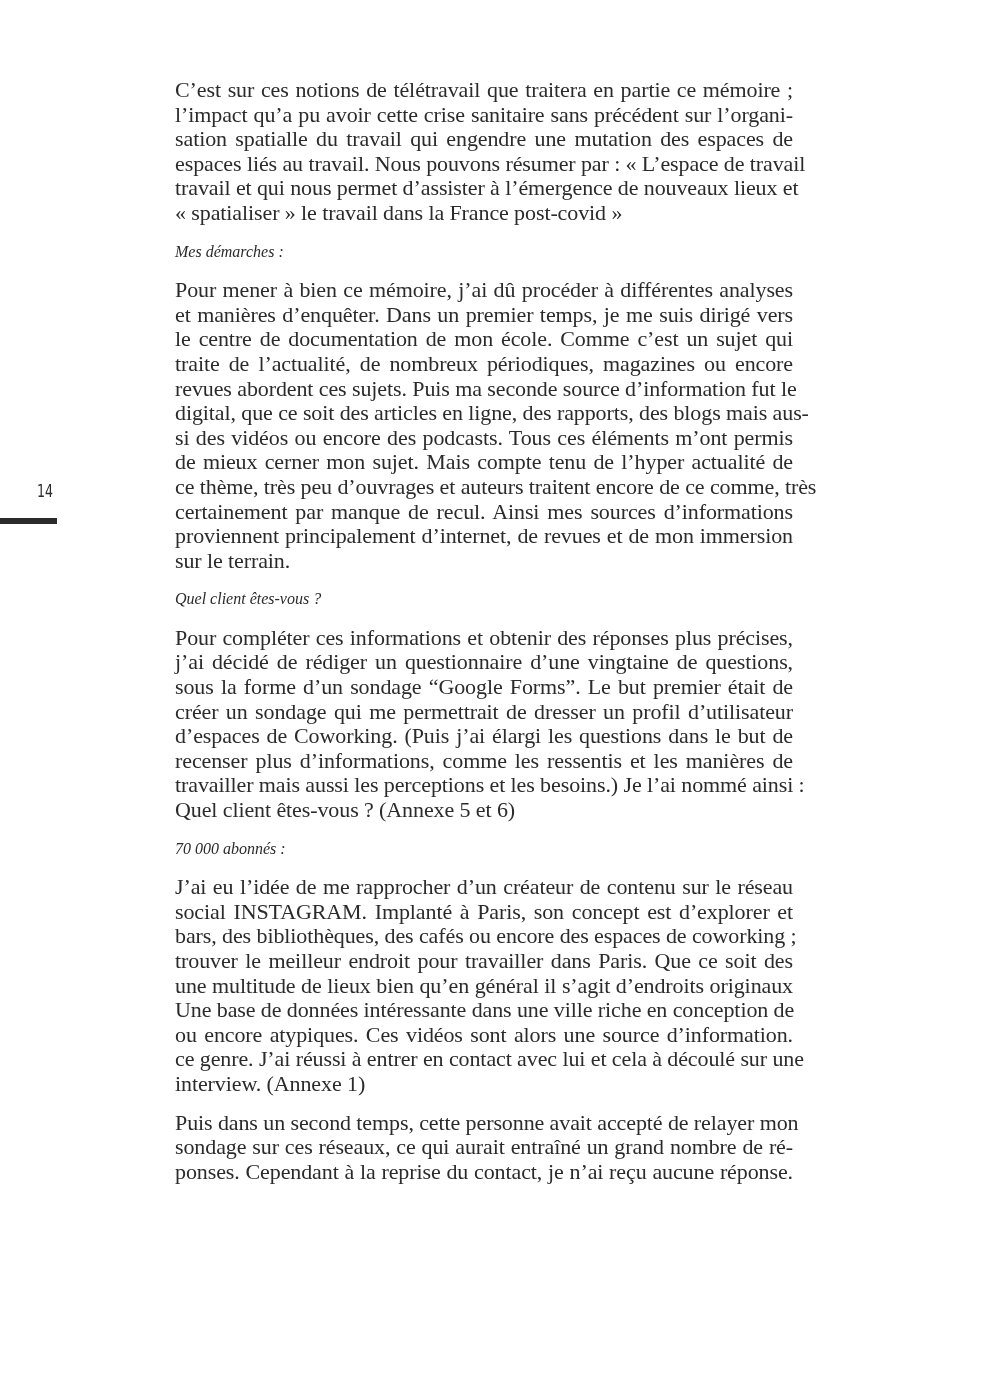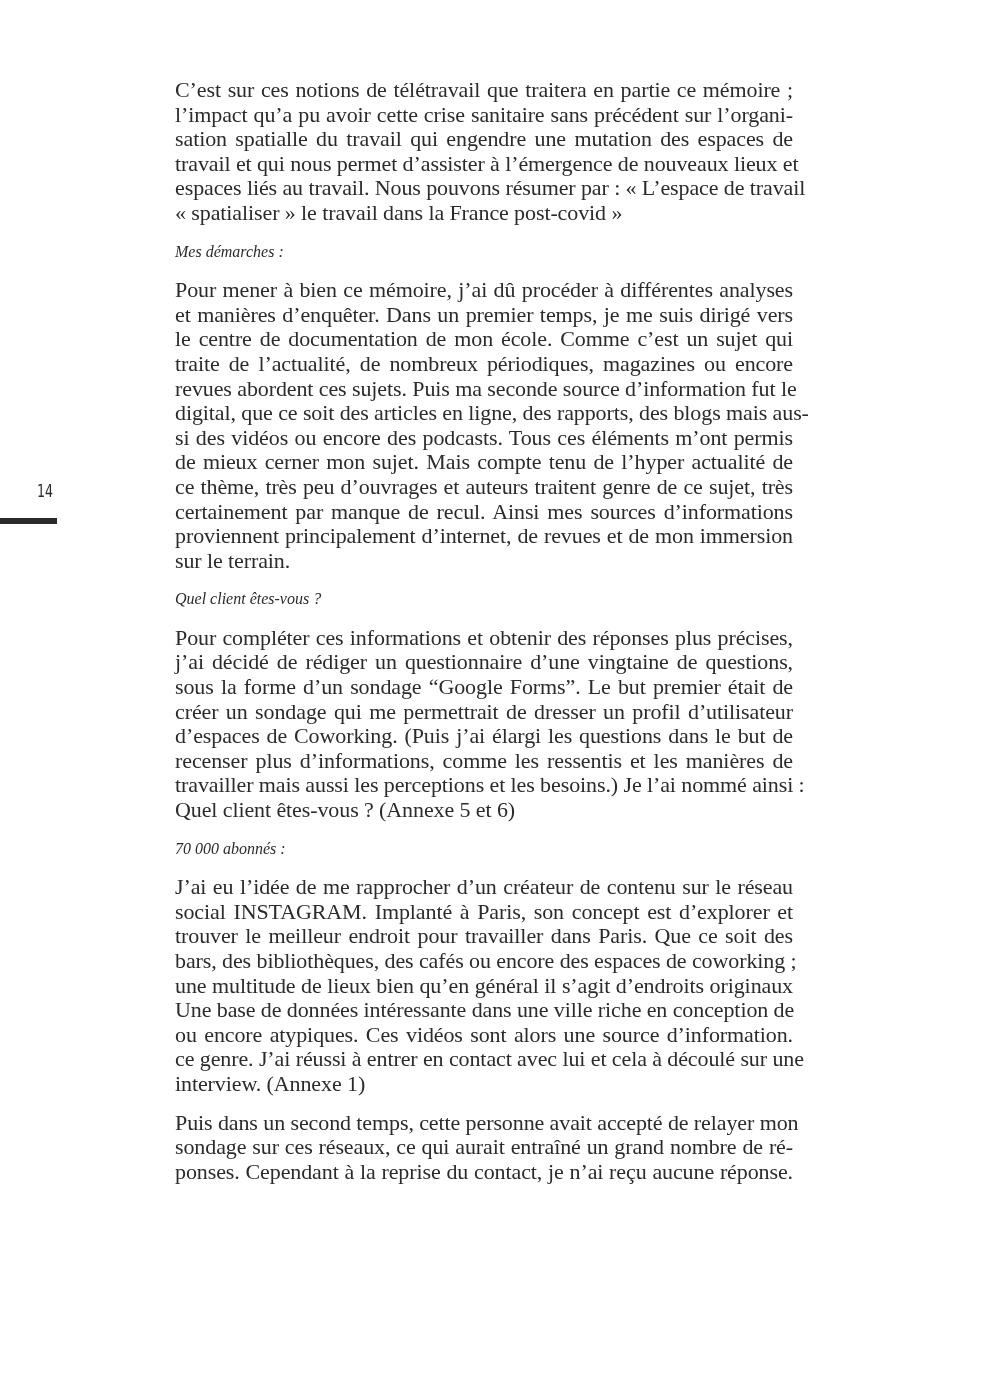--- a/index.html
+++ b/index.html
@@ -80,37 +80,37 @@
 
   <div class="page-number">14</div>
   <div class="page-marker-bar"></div>
 
   <div class="text-column">
 
     <div class="para">
       <span class="line">C’est sur ces notions de télétravail que traitera en partie ce mémoire ;</span>
       <span class="line">l’impact qu’a pu avoir cette crise sanitaire sans précédent sur l’organi-</span>
       <span class="line">sation spatialle du travail qui engendre une mutation des espaces de</span>
+      <span class="line">espaces liés au travail. Nous pouvons résumer par : « L’espace de travail</span>
       <span class="line">travail et qui nous permet d’assister à l’émergence de nouveaux lieux et</span>
-      <span class="line">espaces liés au travail. Nous pouvons résumer par : « L’espace de travail</span>
       <span class="line last">« spatialiser »  le travail dans la France post-covid »</span>
     </div>
 
     <span class="heading">Mes démarches :</span>
 
     <div class="para">
       <span class="line">Pour mener à bien ce mémoire, j’ai dû procéder à différentes analyses</span>
       <span class="line">et manières d’enquêter. Dans un premier temps, je me suis dirigé vers</span>
       <span class="line">le centre de documentation de mon école. Comme c’est un sujet qui</span>
       <span class="line">traite de l’actualité, de nombreux périodiques, magazines ou encore</span>
       <span class="line">revues abordent ces sujets. Puis ma seconde source d’information fut le</span>
       <span class="line">digital, que ce soit des articles en ligne, des rapports, des blogs mais aus-</span>
       <span class="line">si des vidéos ou encore des podcasts. Tous ces éléments m’ont permis</span>
       <span class="line">de mieux cerner mon sujet. Mais compte tenu de l’hyper actualité de</span>
-      <span class="line">ce thème, très peu d’ouvrages et auteurs traitent genre de ce sujet, très</span>
+      <span class="line">ce thème, très peu d’ouvrages et auteurs traitent encore de ce comme, très</span>
       <span class="line">certainement par manque de recul. Ainsi mes sources d’informations</span>
       <span class="line">proviennent principalement d’internet, de revues et de mon immersion</span>
       <span class="line last">sur le terrain.</span>
     </div>
 
     <span class="heading">Quel client êtes-vous ?</span>
 
     <div class="para">
       <span class="line">Pour compléter ces informations et obtenir des réponses plus précises,</span>
       <span class="line">j’ai décidé de rédiger un questionnaire d’une vingtaine de questions,</span>
@@ -120,22 +120,22 @@
       <span class="line">recenser plus d’informations, comme les ressentis et les manières de</span>
       <span class="line">travailler mais aussi les perceptions et les besoins.) Je l’ai nommé ainsi :</span>
       <span class="line last">Quel client êtes-vous ? (Annexe 5 et 6)</span>
     </div>
 
     <span class="heading">70 000 abonnés :</span>
 
     <div class="para">
       <span class="line">J’ai eu l’idée de me rapprocher d’un créateur de contenu sur le réseau</span>
       <span class="line">social INSTAGRAM. Implanté à Paris, son concept est d’explorer et</span>
+      <span class="line">bars, des bibliothèques, des cafés ou encore des espaces de coworking ;</span>
       <span class="line">trouver le meilleur endroit pour travailler dans Paris. Que ce soit des</span>
-      <span class="line">bars, des bibliothèques, des cafés ou encore des espaces de coworking ;</span>
       <span class="line">une multitude de lieux bien qu’en général il s’agit d’endroits originaux</span>
       <span class="line">Une base de données intéressante dans une ville riche en conception de</span>
       <span class="line">ou encore atypiques. Ces vidéos sont alors une source d’information.</span>
       <span class="line">ce genre. J’ai réussi à entrer en contact avec lui et cela à découlé sur une</span>
       <span class="line last">interview. (Annexe 1)</span>
     </div>
 
     <div class="para">
       <span class="line">Puis dans un second temps, cette personne avait accepté de relayer mon</span>
       <span class="line">sondage sur ces réseaux, ce qui aurait entraîné un grand nombre de ré-</span>

